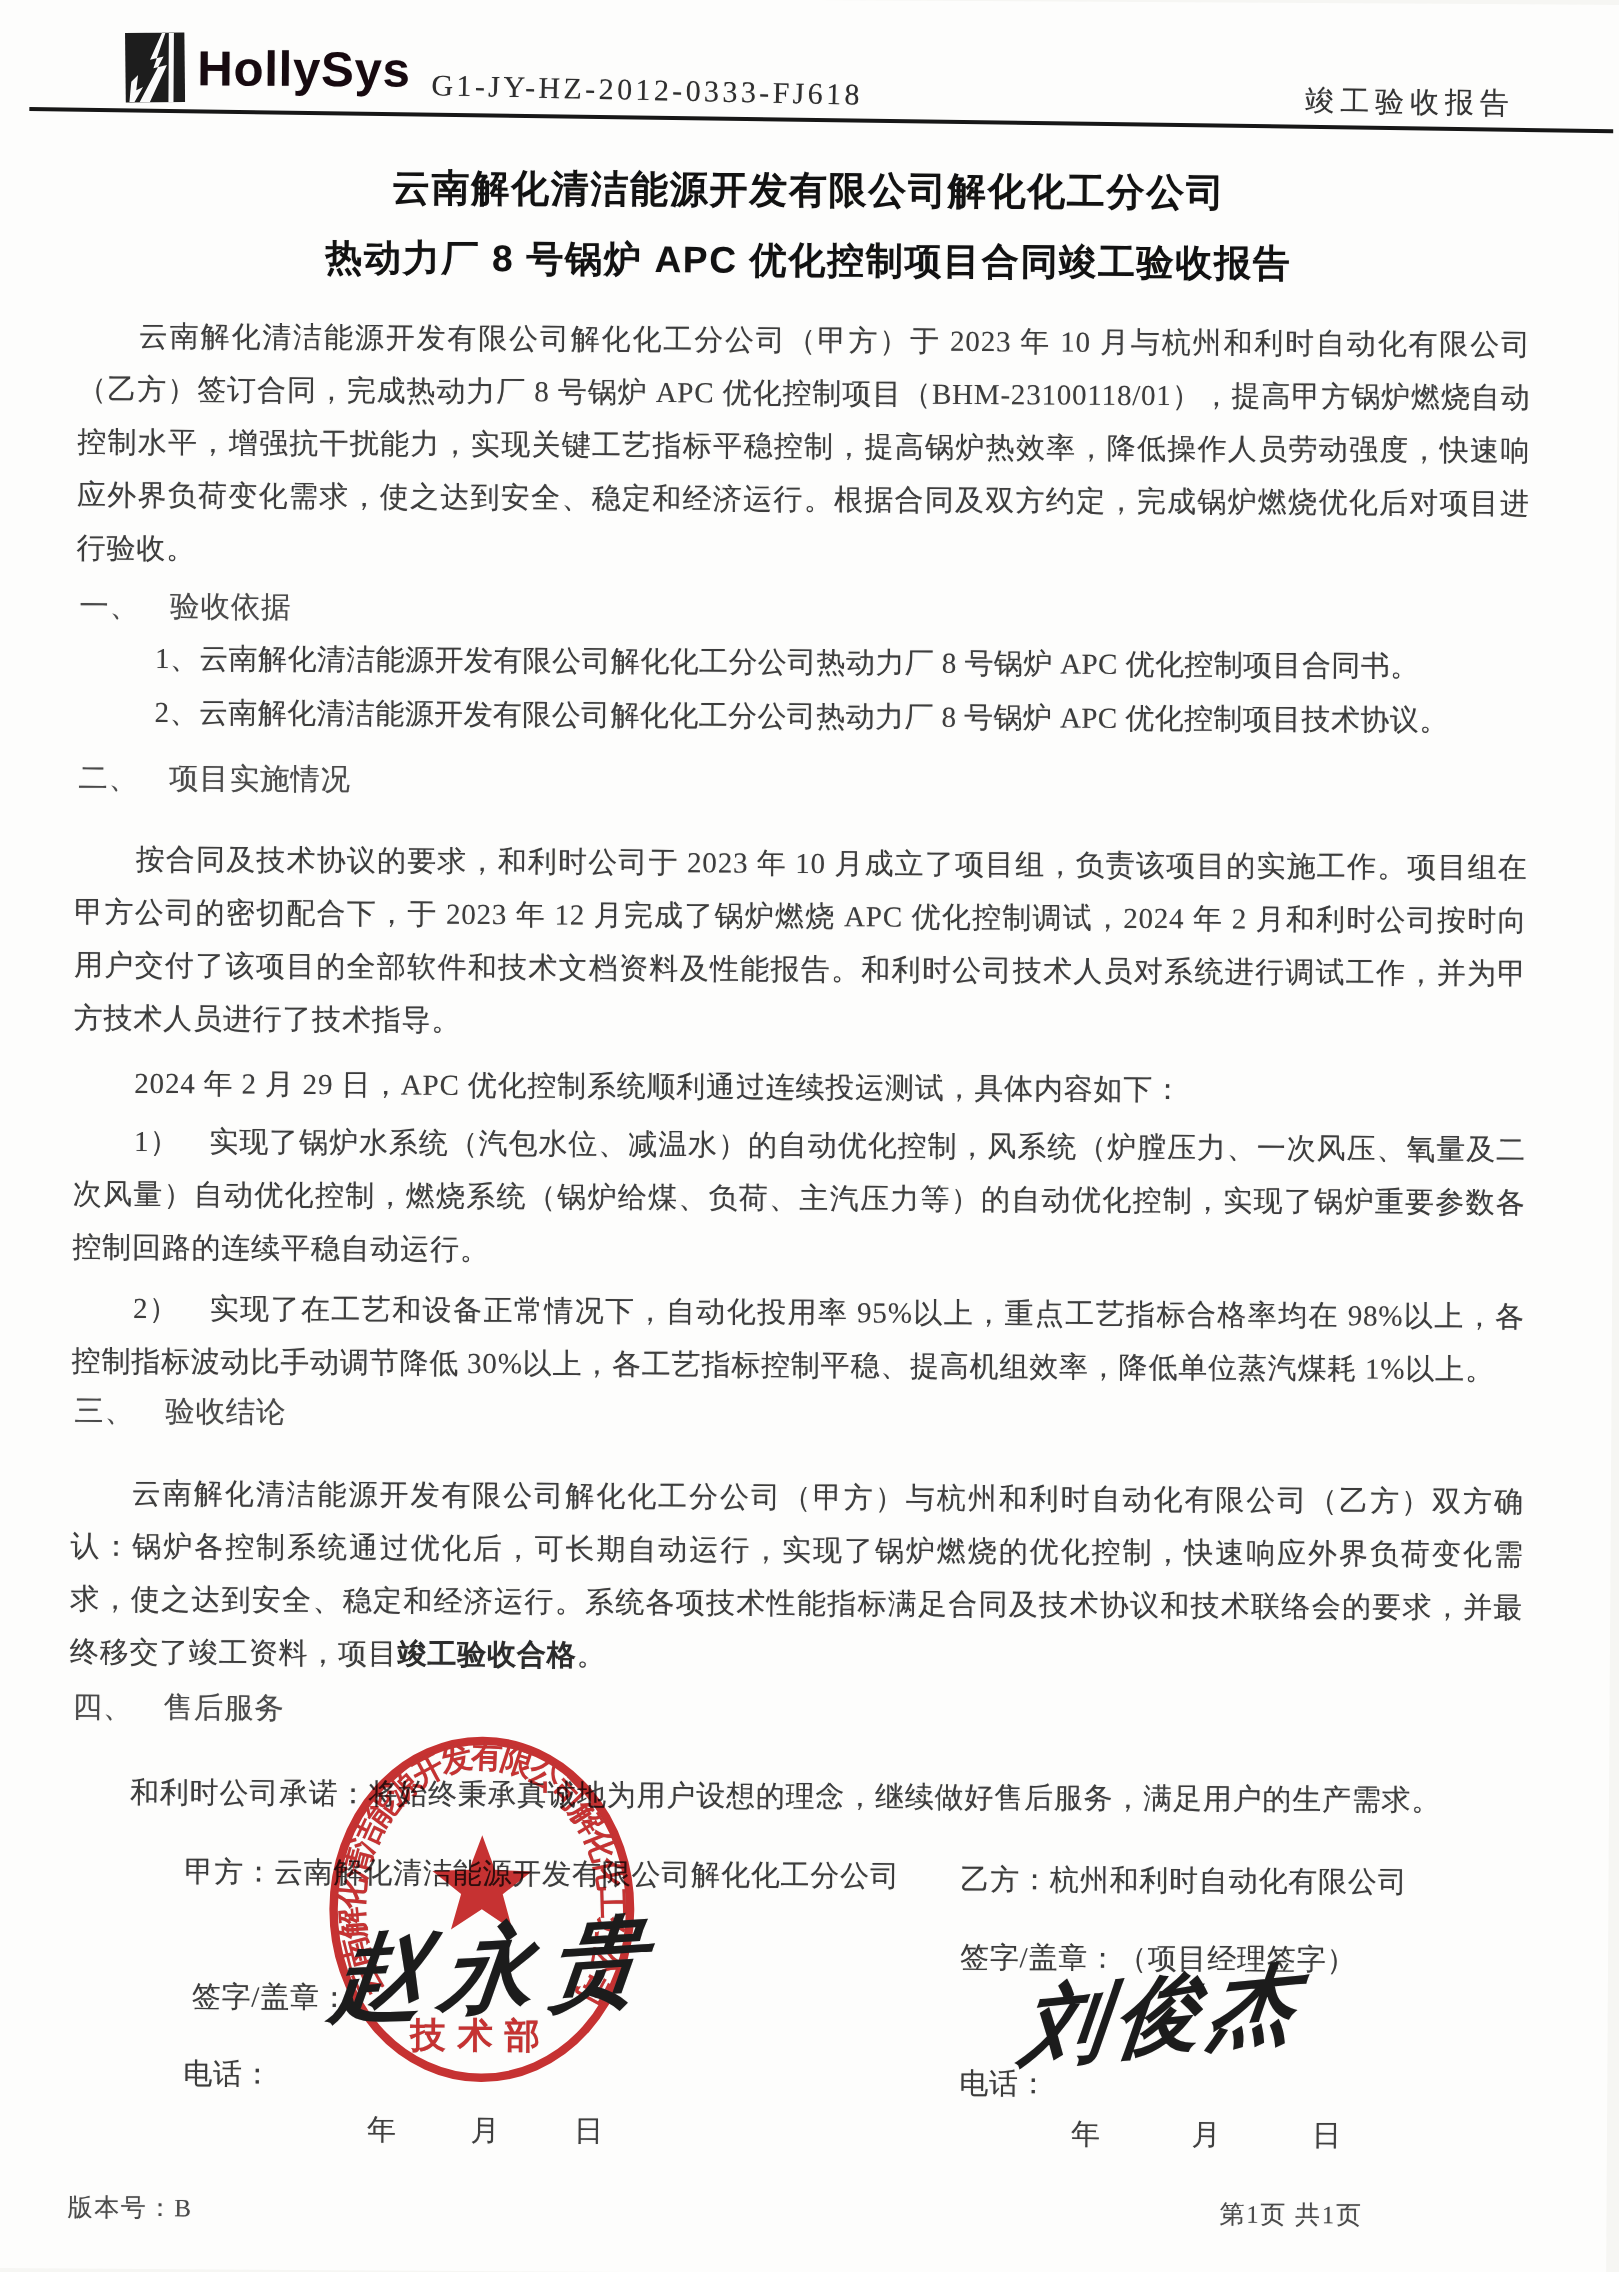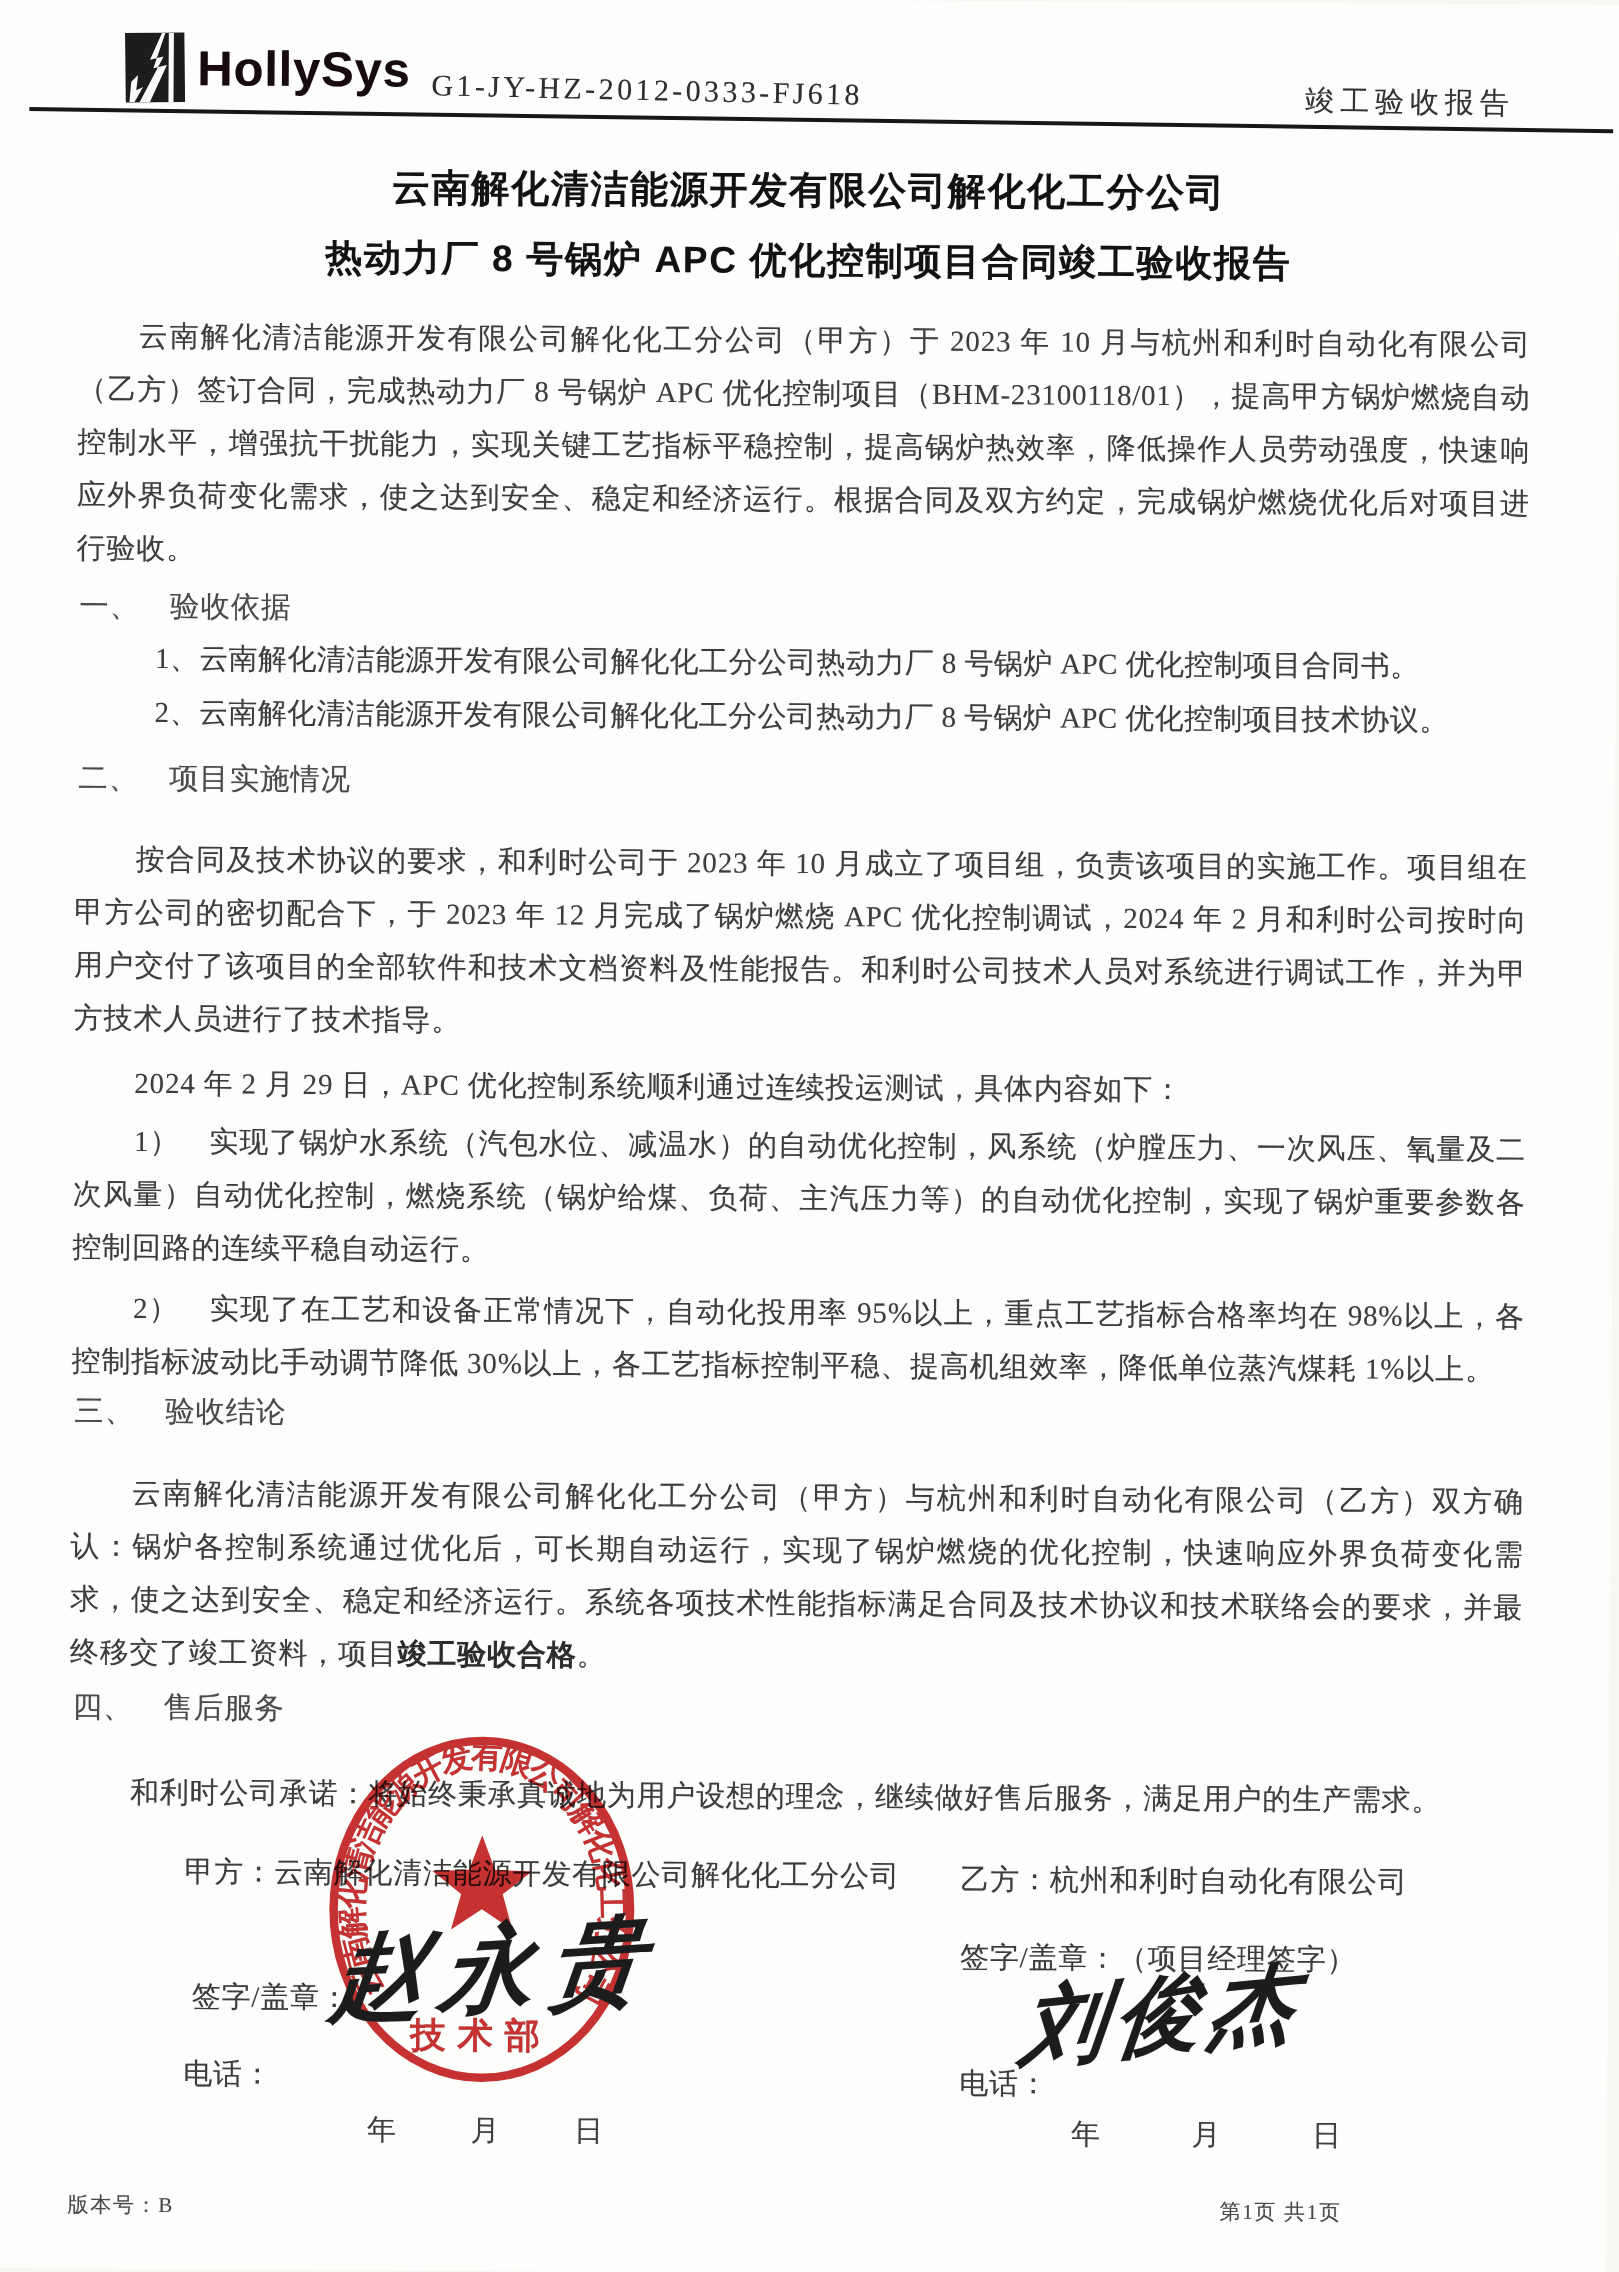--- a/index.html
+++ b/index.html
@@ -80,21 +80,21 @@
   .date-row.left{left:380px;width:236px;}
   .date-row.right{left:1084px;width:270px;}
 
   
   .stamp{
     position:absolute;left:336px;top:1736px;width:315px;height:354px;
     mix-blend-mode:multiply;opacity:.92;
   }
 
   
-  .footer-item{position:absolute;top:2195px;font-size:21px;color:#4a4a4a;letter-spacing:1.7px;}
+  .footer-item{position:absolute;top:2195px;font-size:25px;color:#4a4a4a;letter-spacing:1.7px;}
   .footer-version{left:81px;}
   .footer-page{left:1233px;text-align:right;}
 </style>
 </head>
 <body>
 
 <div class="sheet scan">
 
   <div class="logo-wrap">
     <svg class="logo-icon" viewBox="0 0 72 86" xmlns="http://www.w3.org/2000/svg">

